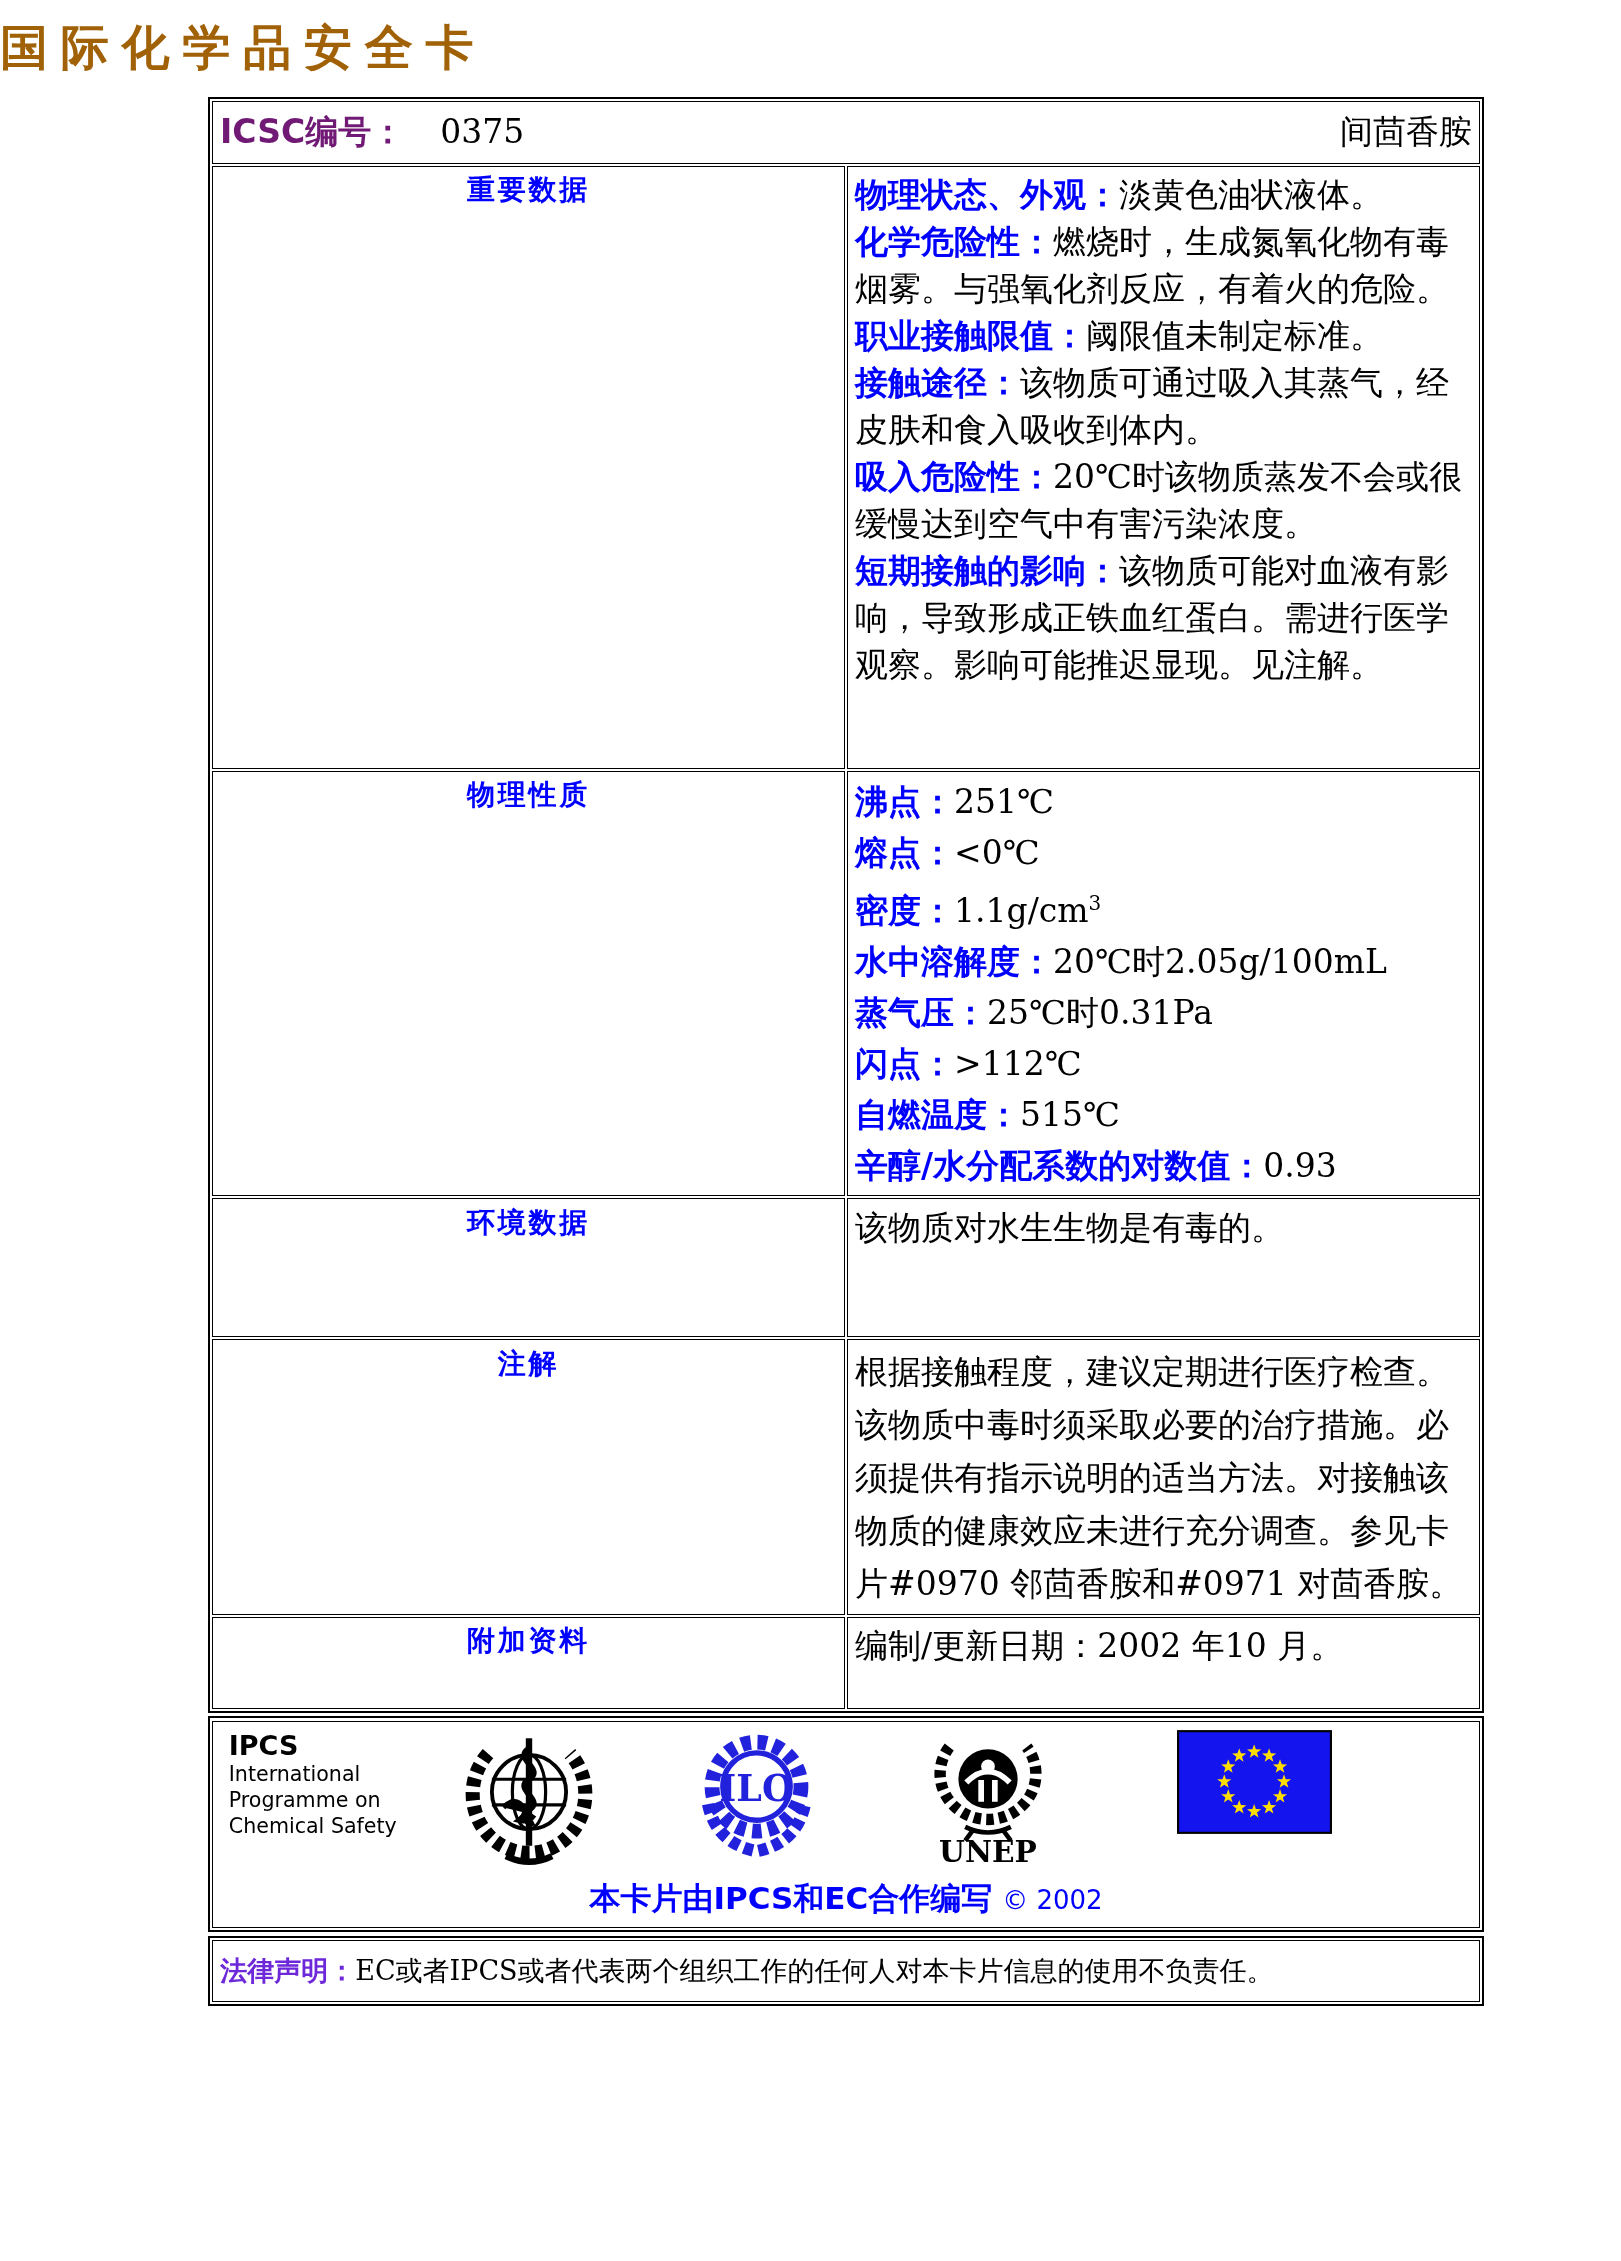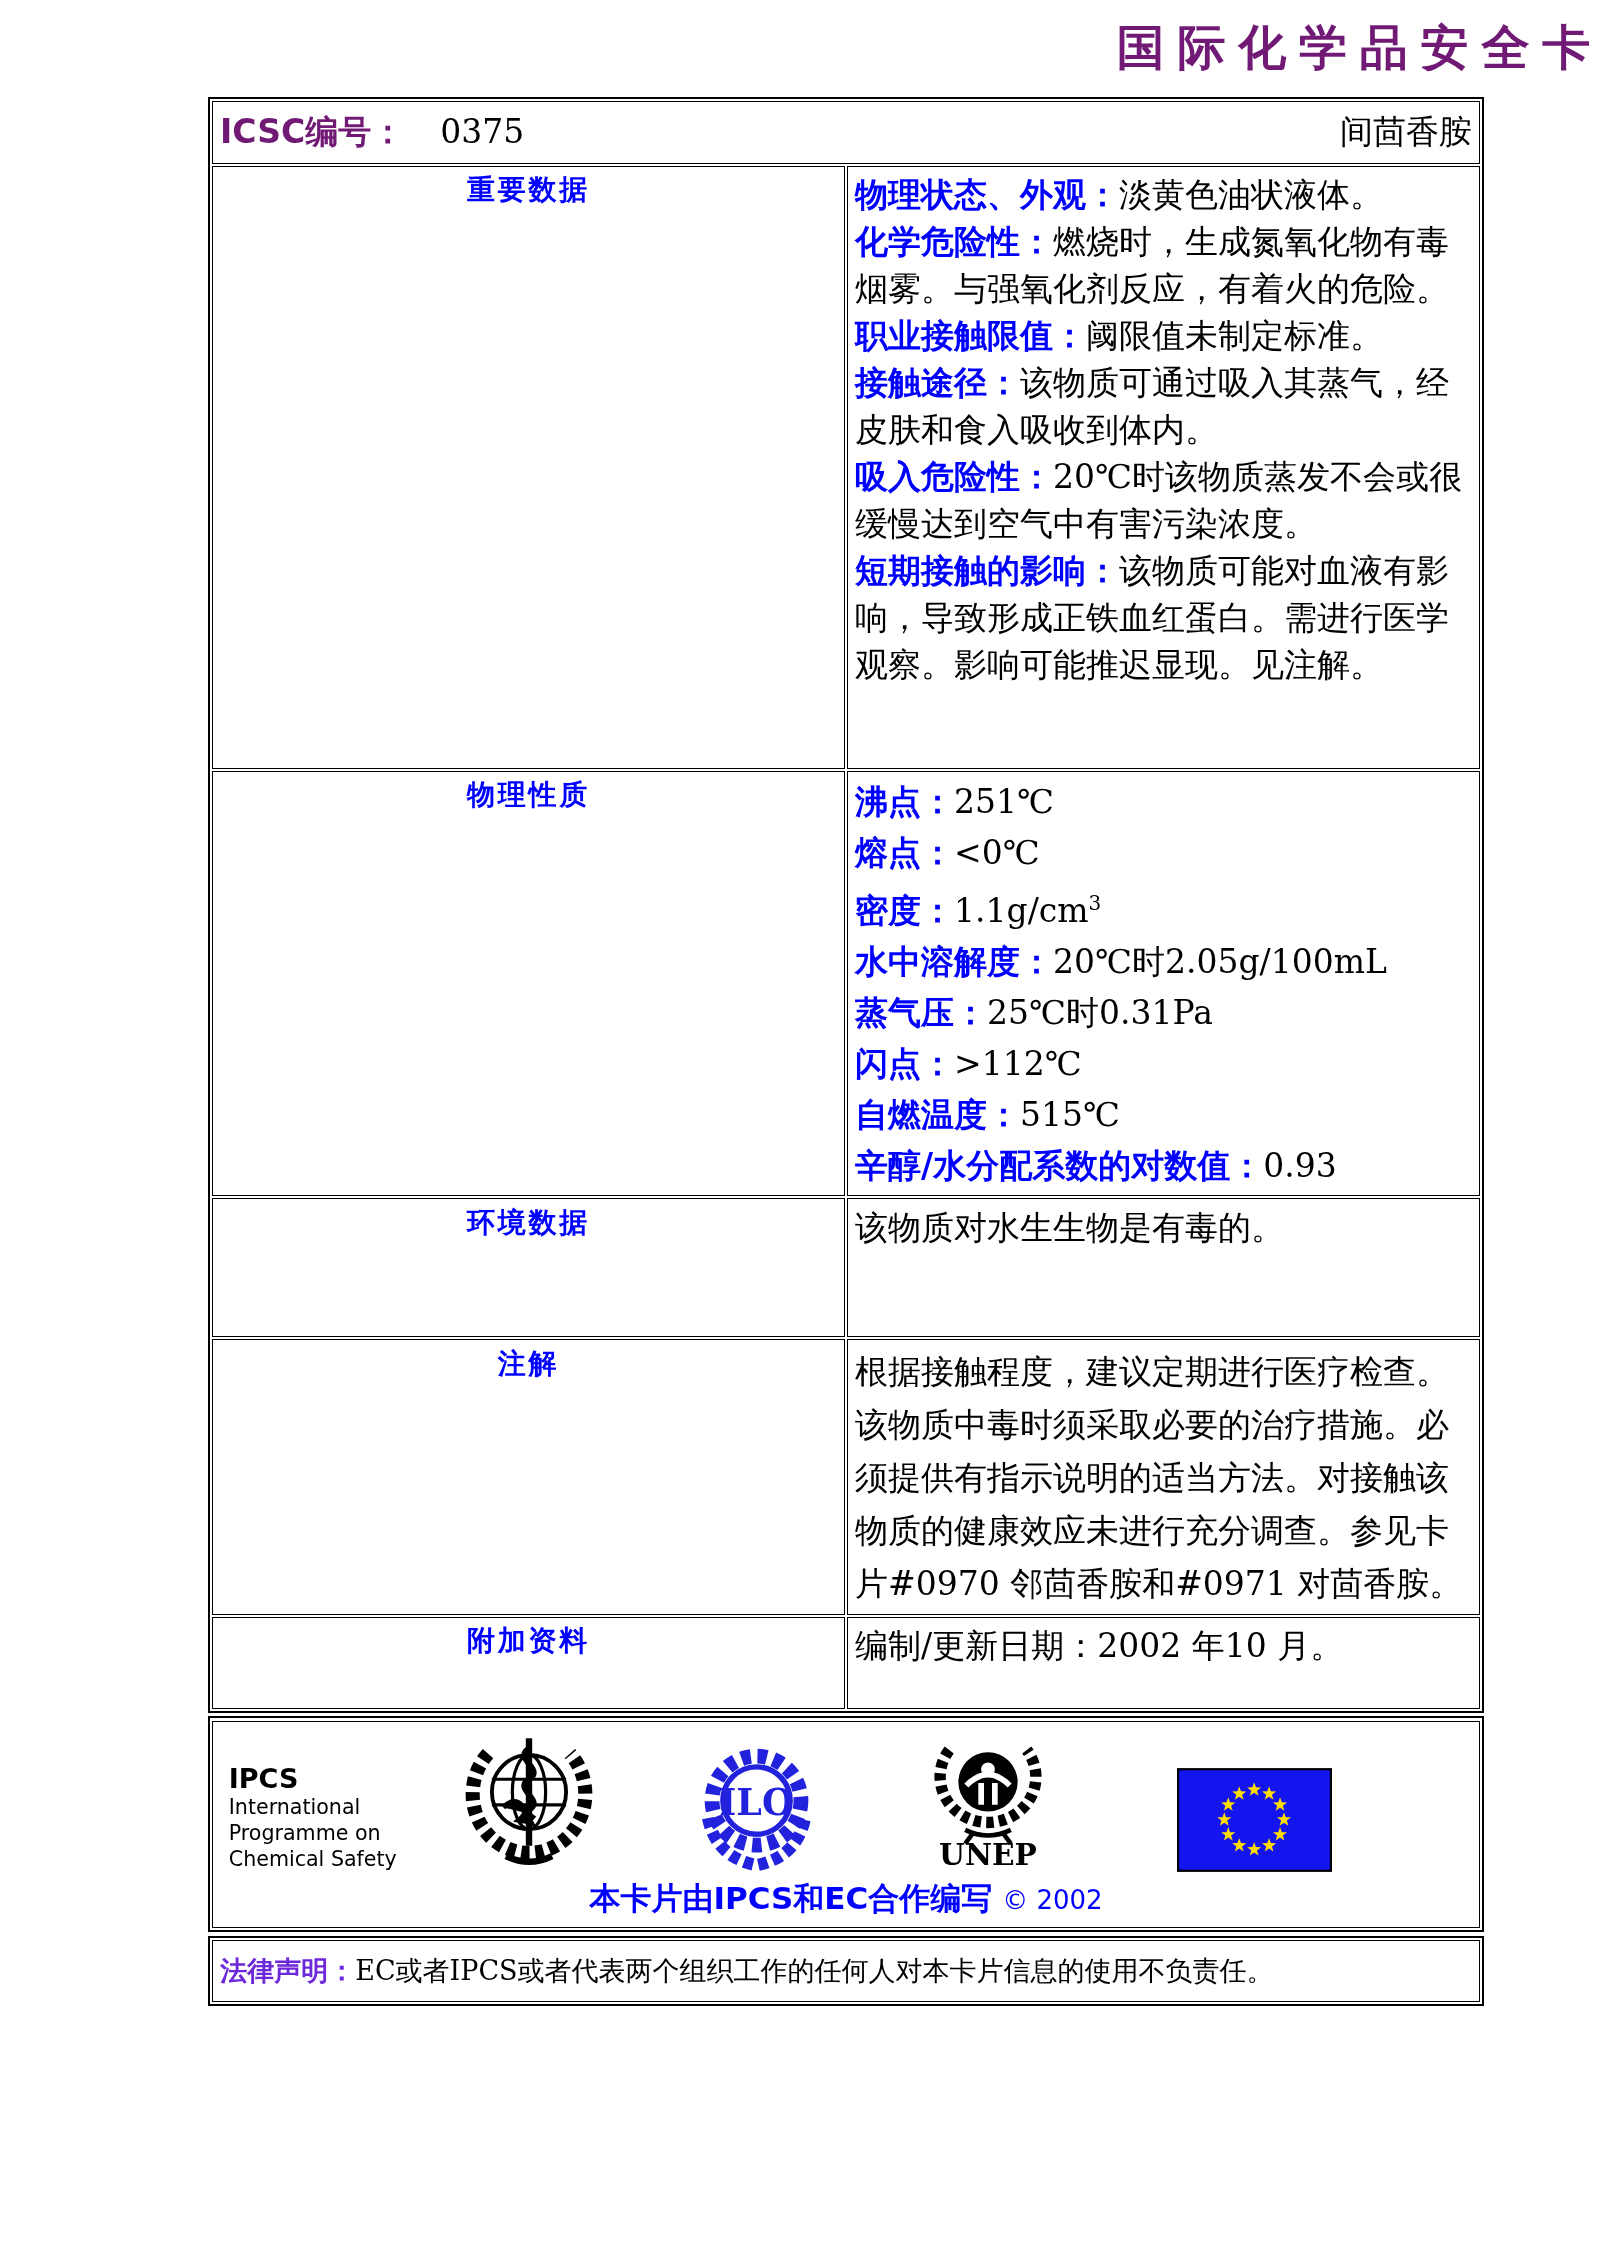--- a/index.html
+++ b/index.html
@@ -4,22 +4,22 @@
 <style>
   html,body{margin:0;padding:0;background:#ffffff;}
   body{
     width:1622px;height:2261px;position:relative;
     font-family:"DejaVu Sans","Liberation Sans",sans-serif;
     color:#000;
   }
   .page-title{
     margin:15.7px 0 17px 0;
     width:1603px;
-    text-align:right;
-    color:#701a75;
+    text-align:left;
+    color:#a16207;
     font-size:48px;
     font-weight:bold;
     letter-spacing:12.8px;
     font-family:"DejaVu Sans","Liberation Sans",sans-serif;
   }
   .card{
     margin-left:208px;
     width:1276px;
   }
   table.icsc{
@@ -88,21 +88,21 @@
     margin-top:3.6px;
     background:#fff;
   }
   .box-inner{
     border:1.4px solid #000;
     background:#fff;
   }
   .logos-inner{padding:8.5px 5.7px 7.1px 5.7px;}
   .logos-row{
     display:flex;
-    align-items:flex-end;
+    align-items:flex-start;
   }
   .ipcs-block{margin-left:10px;width:186px;}
   .ipcs-title{font-size:27px;font-weight:bold;line-height:31px;}
   .ipcs-line{font-size:20.6px;line-height:26px;}
   .logo-who{margin-left:50px;}
   .logo-ilo{margin-left:96px;}
   .logo-unep{margin-left:107px;}
   .logo-eu{margin-left:132px;}
   .credit-line{
     text-align:center;

